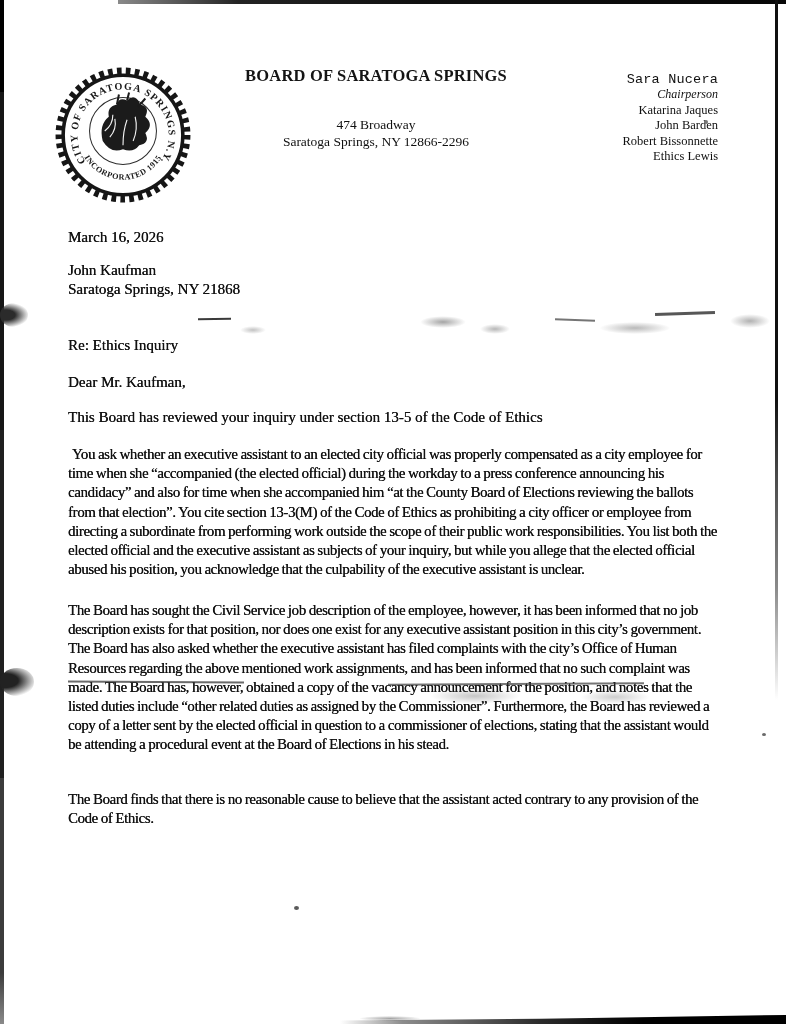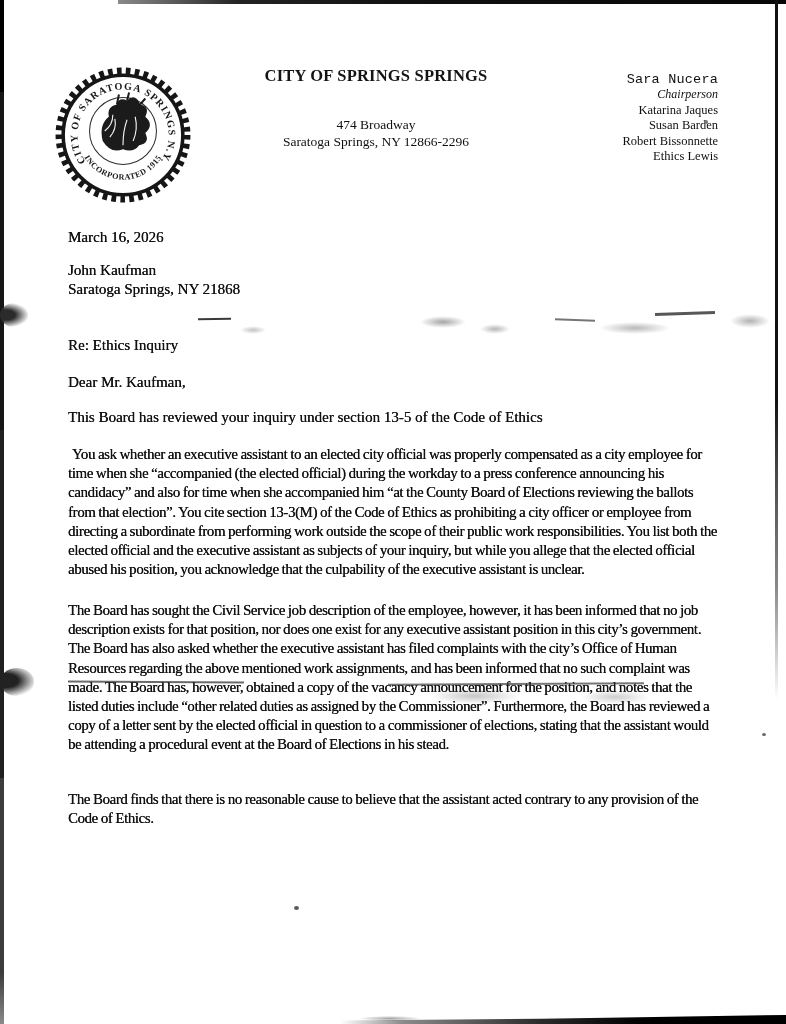--- a/index.html
+++ b/index.html
@@ -64,32 +64,32 @@
       <textPath href="#sealBottomArc" startOffset="50%">· INCORPORATED 1915 ·</textPath>
     </text>
     <g>
       <path d="M50 76 Q46 60 56 52 Q54 42 64 40 Q66 32 74 36 Q82 28 87 40 Q97 42 92 52 Q101 60 92 68 Q97 78 86 80 Q80 88 70 84 Q58 89 50 76 Z" fill="#1b1b1b"></path>
       <path d="M57 72 Q64 64 62 54 M70 80 Q70 66 74 55 M80 76 Q85 64 82 52 M52 66 Q60 60 60 50" stroke="#f4f4f4" stroke-width="1.1" fill="none"></path>
       <path d="M64 40 L66 30 M74 36 L76 28 M85 42 L92 34" stroke="#1b1b1b" stroke-width="2" fill="none"></path>
     </g>
   </svg>
 
   <div class="header-center">
-    <div class="org-title">CITY OF SPRINGS SPRINGS</div>
+    <div class="org-title">BOARD OF SARATOGA SPRINGS</div>
     <div class="hq-address">
       <div>474 Broadway</div>
       <div>Saratoga Springs, NY 12866-2296</div>
     </div>
   </div>
 
   <div class="board-names">
     <div class="chair-name">Sara Nucera</div>
     <div class="chair-title">Chairperson</div>
     <div>Katarina Jaques</div>
-    <div>Susan Barden</div>
+    <div>John Barden</div>
     <div>Robert Bissonnette</div>
     <div>Ethics Lewis</div>
   </div>
 
   <div class="lt" style="top:229px;">March 16, 2026</div>
 
   <div class="lt" style="top:261px;">
     <div class="addr-line">John Kaufman</div>
     <div class="addr-line">Saratoga Springs, NY 21868</div>
   </div>

